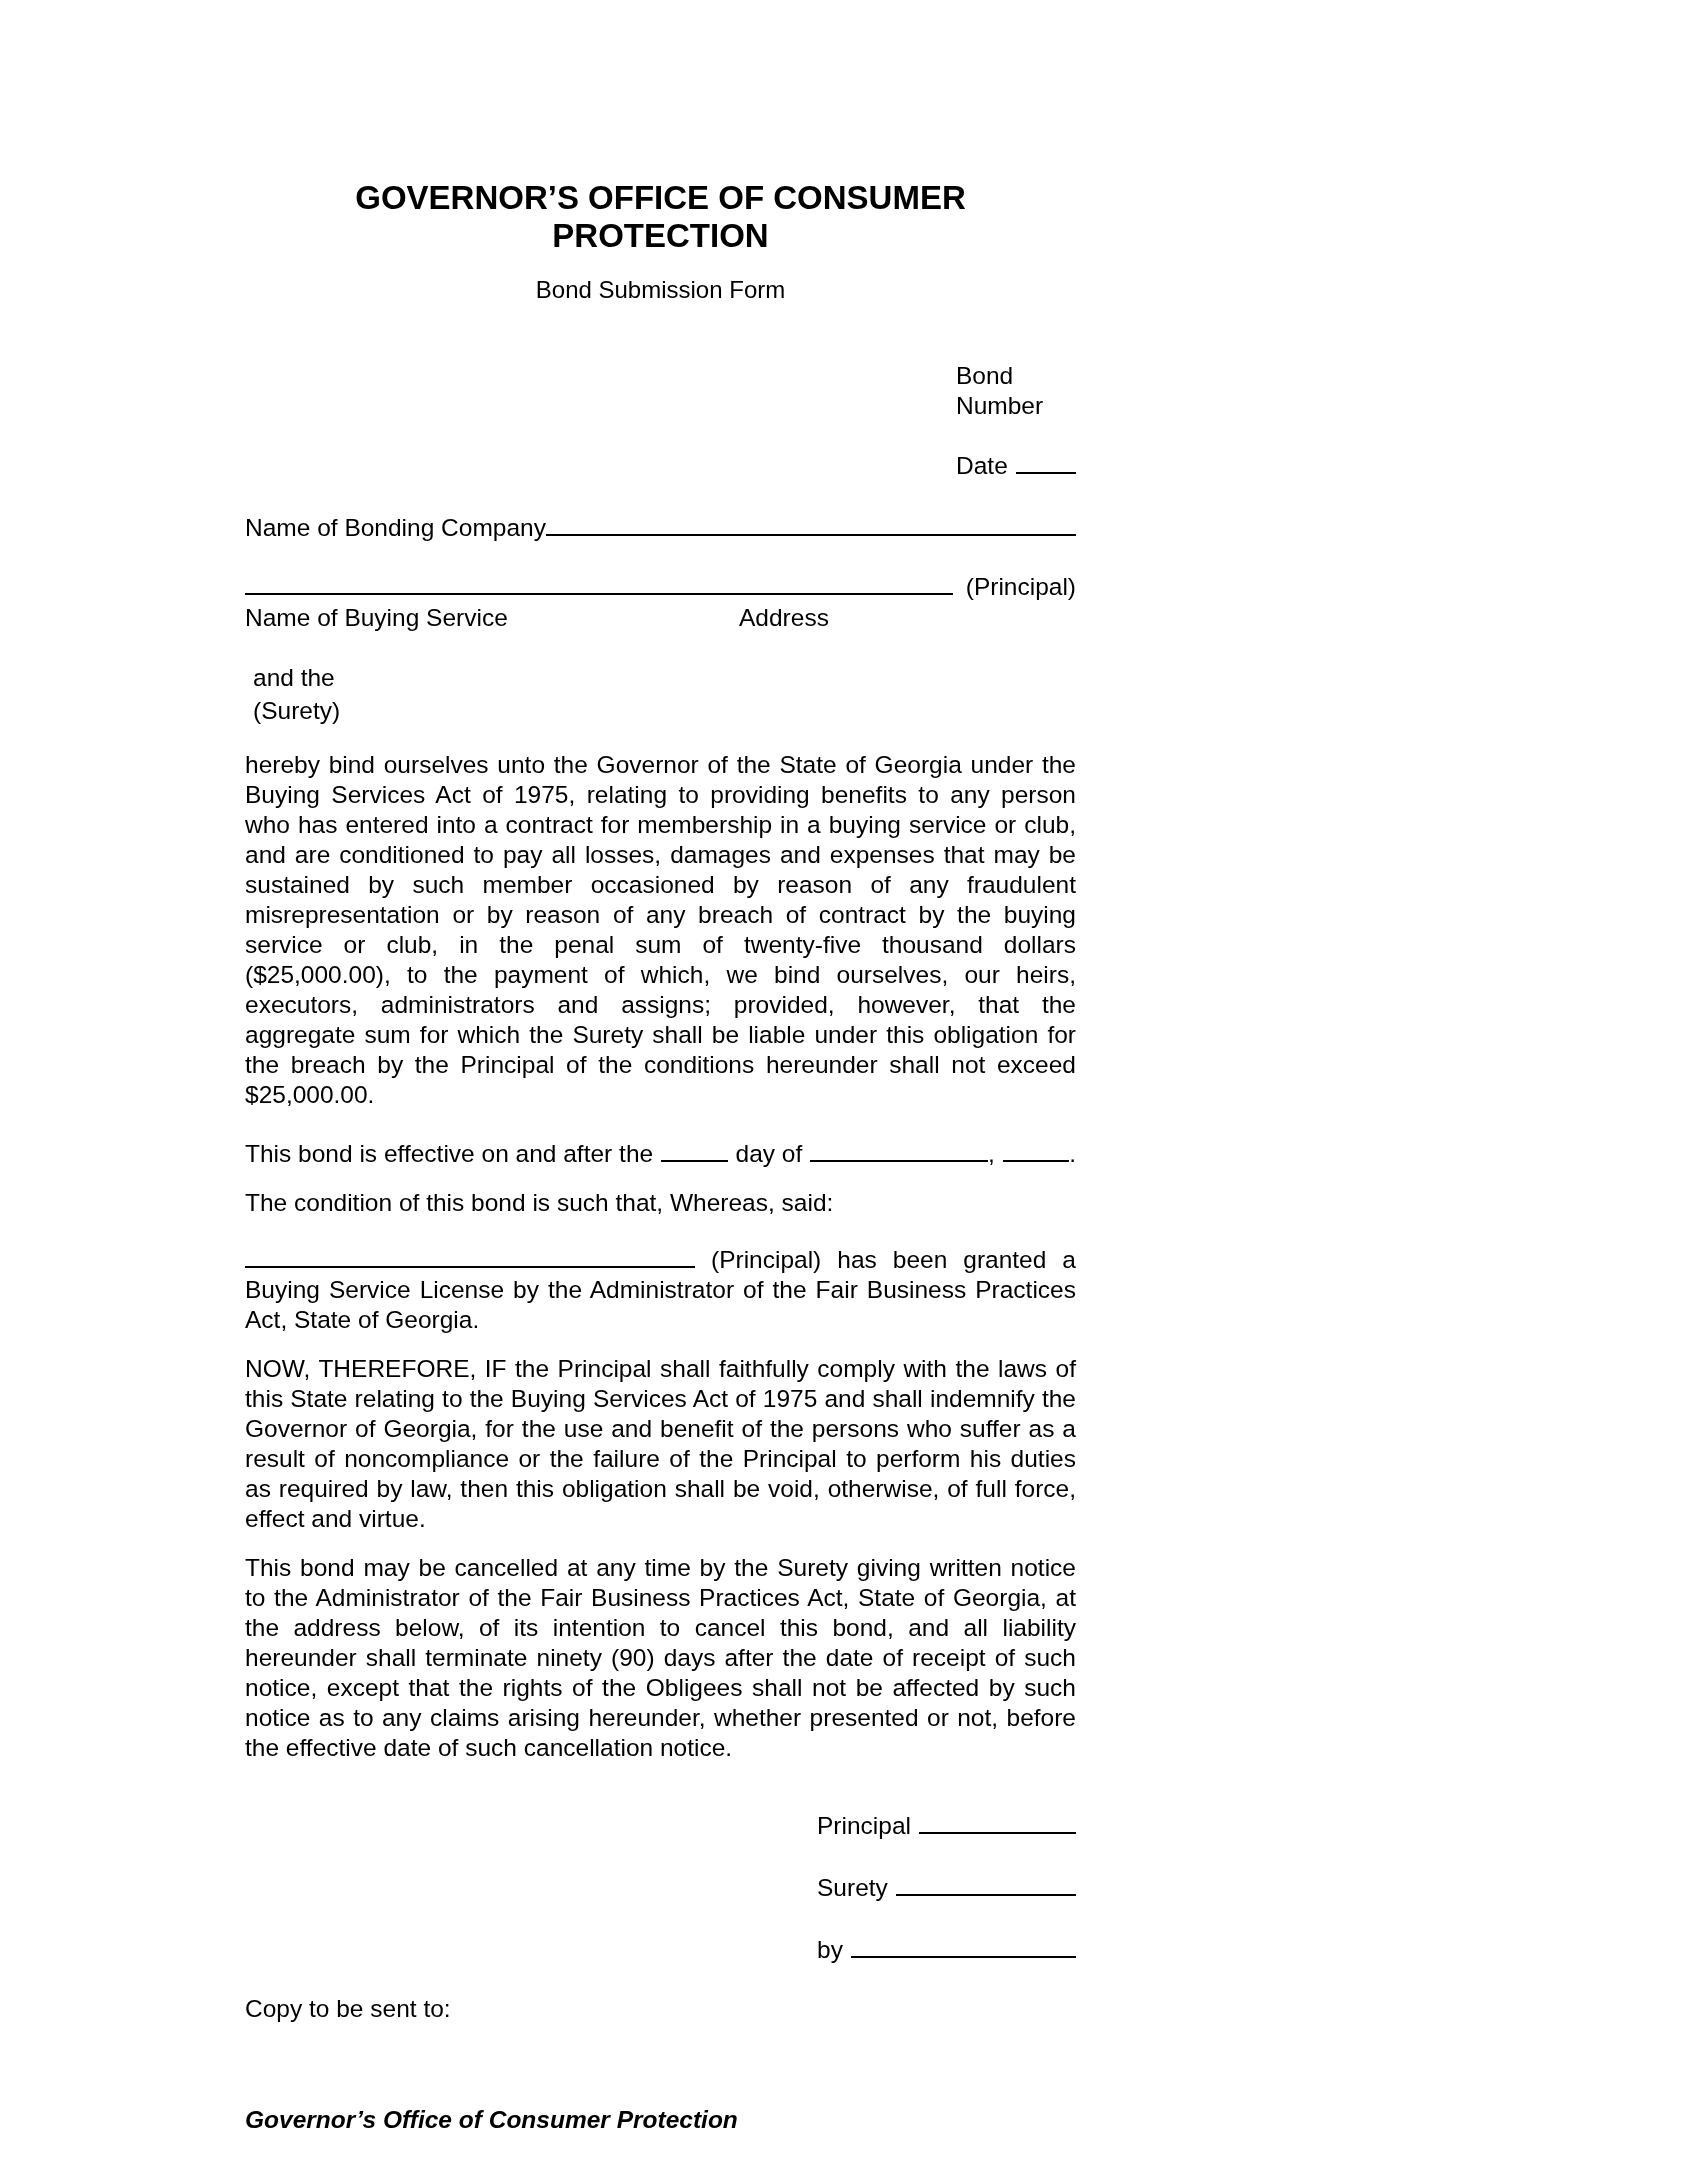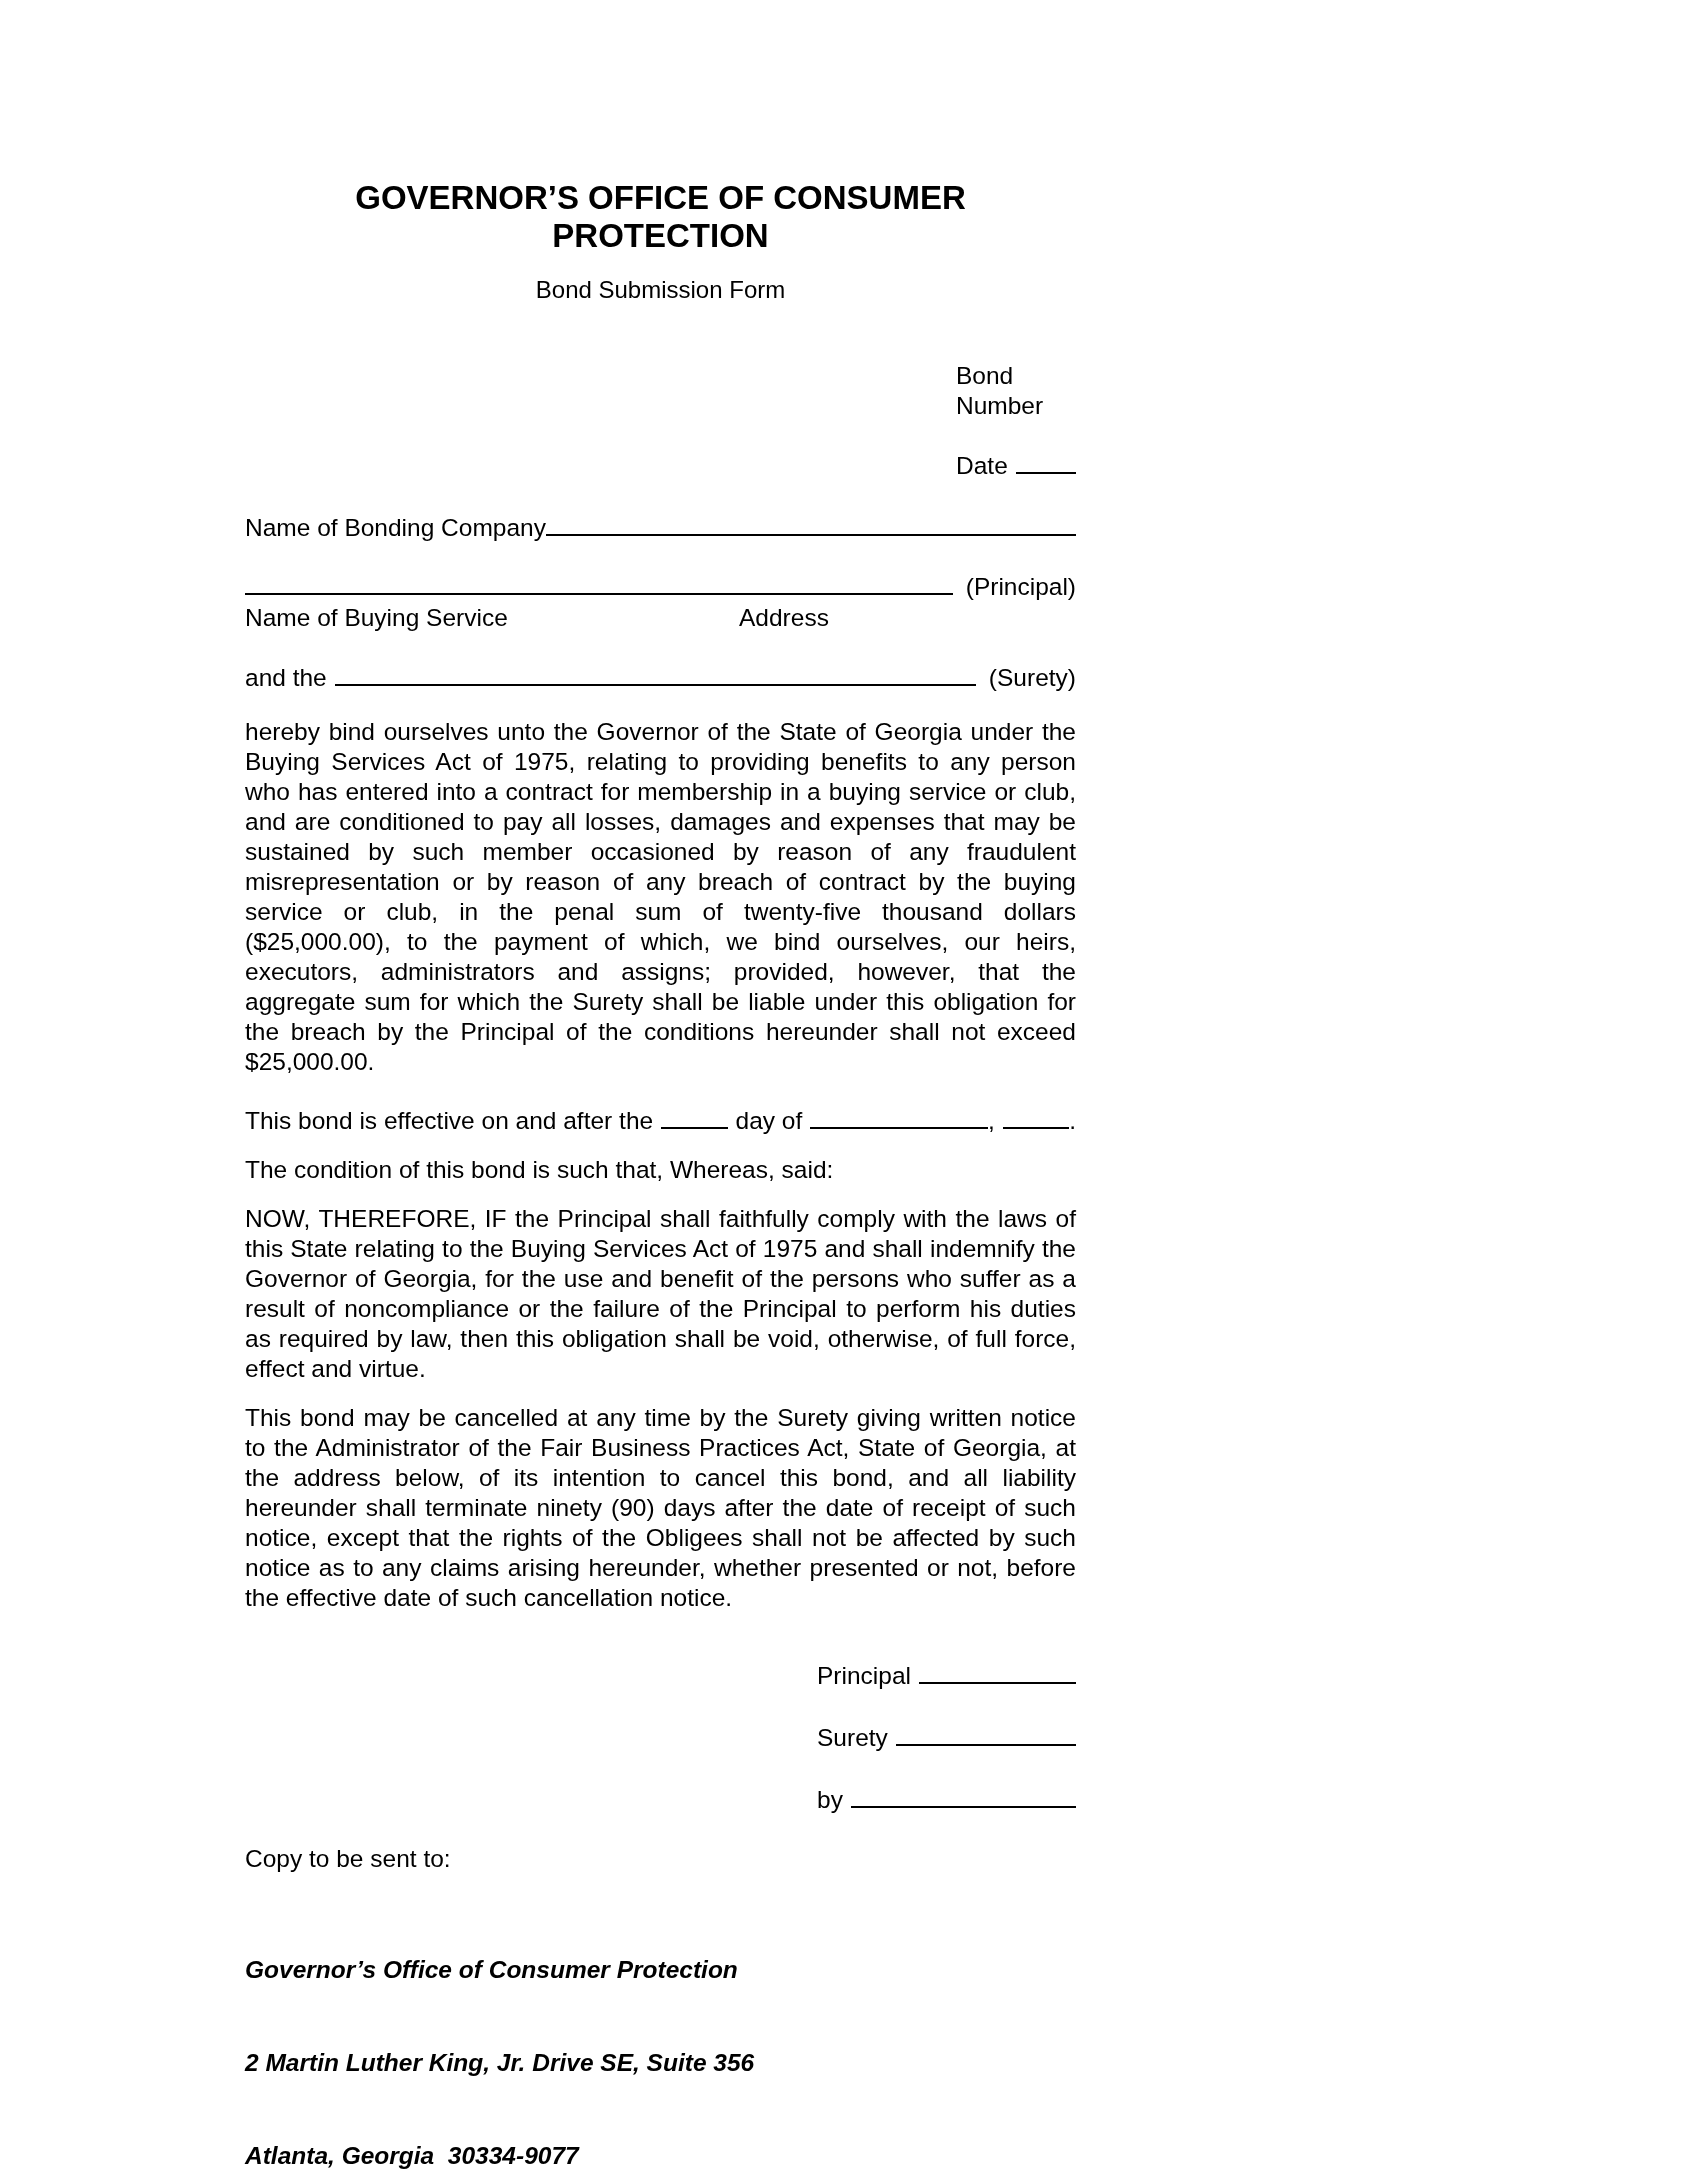--- a/index.html
+++ b/index.html
@@ -93,40 +93,44 @@
     <div class="row" style="margin-top:29px;">
       <span class="blank grow" style="max-width:953px;"></span>
       <span class="nowrap ml20">(Principal)</span>
     </div>
 
     <div class="labels-row">
       <span>Name of Buying Service</span>
       <span class="address-label">Address</span>
     </div>
 
-    <div class="row" style="margin-top:30px;">
+    <div class="row" style="margin-top:30px;flex-direction:column;">
       <span class="nowrap">and the</span>
       <span class="blank grow ml12" style="margin-right:13.2px;"></span>
       <span class="nowrap">(Surety)</span>
     </div>
 
     <p class="para" style="margin-top:24px;">hereby bind ourselves unto the Governor of the State of Georgia under the Buying Services Act of 1975, relating to providing benefits to any person who has entered into a contract for membership in a buying service or club, and are conditioned to pay all losses, damages and expenses that may be sustained by such member occasioned by reason of any fraudulent misrepresentation or by reason of any breach of contract by the buying service or club, in the penal sum of twenty-five thousand dollars ($25,000.00), to the payment of which, we bind ourselves, our heirs, executors, administrators and assigns; provided, however, that the aggregate sum for which the Surety shall be liable under this obligation for the breach by the Principal of the conditions hereunder shall not exceed $25,000.00.</p>
 
     <div class="row" style="margin-top:29px;">
       <span class="nowrap">This bond is effective on and after the</span>
       <span class="blank ml12" style="width:99px; margin-right:8px;"></span>
       <span class="nowrap">day of</span>
       <span class="blank ml12" style="width:265px;"></span>
         <span>,</span>
       <span class="blank ml12" style="width:99px;"></span>
         <span>.</span>
     </div>
 
     <p class="para" style="text-align:left;">The condition of this bond is such that, Whereas, said:</p>
 
+    <p class="para" style="margin-top:26.5px;">
+      <span class="blank" style="width:450px;"></span>
+      <span>(Principal) has been granted a Buying Service License by the Administrator of the Fair Business Practices Act, State of Georgia.</span>
+    </p>
 
     <p class="para">NOW, THEREFORE, IF the Principal shall faithfully comply with the laws of this State relating to the Buying Services Act of 1975 and shall indemnify the Governor of Georgia, for the use and benefit of the persons who suffer as a result of noncompliance or the failure of the Principal to perform his duties as required by law, then this obligation shall be void, otherwise, of full force, effect and virtue.</p>
 
     <p class="para">This bond may be cancelled at any time by the Surety giving written notice to the Administrator of the Fair Business Practices Act, State of Georgia, at the address below, of its intention to cancel this bond, and all liability hereunder shall terminate ninety (90) days after the date of receipt of such notice, except that the rights of the Obligees shall not be affected by such notice as to any claims arising hereunder, whether presented or not, before the effective date of such cancellation notice.</p>
 
     <div class="row sig" style="margin-top:48px;">
       <span>Principal</span>
       <span class="blank ml12" style="width:397px;"></span>
     </div>
 

